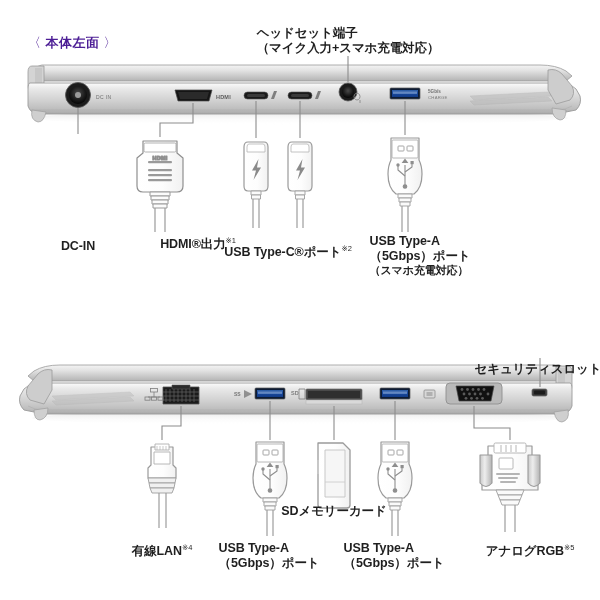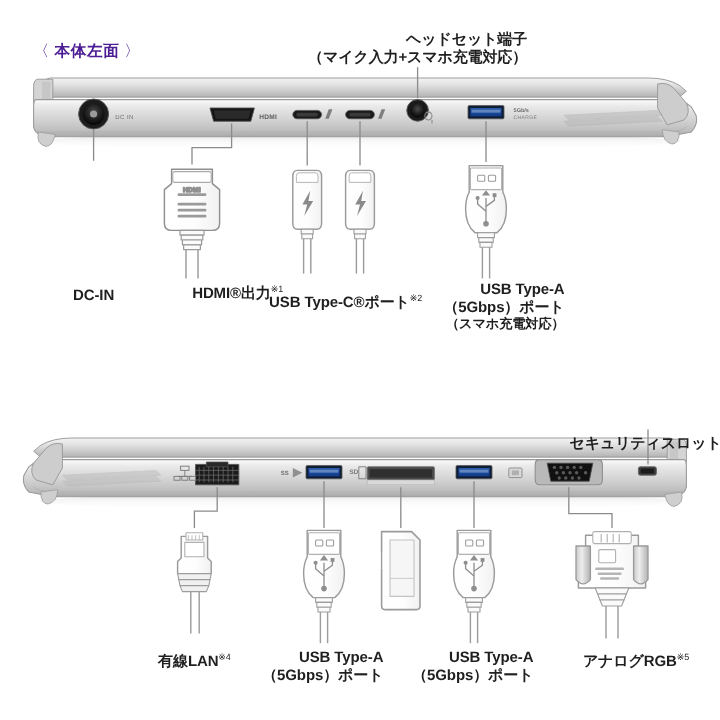--- a/index.html
+++ b/index.html
@@ -28,21 +28,21 @@
   }
   .section-title .brk { font-weight: normal; padding: 0 4px; }
 
   svg.art { position: absolute; left: 0; top: 0; overflow: visible; }
 
   .lbl {
     position: absolute;
     font-size: 12.5px;
     line-height: 14.5px;
     color: #1f1f1f;
-    text-align: right;
+    text-align: left;
     white-space: nowrap;
     font-weight: bold;
     letter-spacing: -0.1px;
   }
   .lbl .sup { font-size: 7.5px; vertical-align: super; font-weight: normal; }
   .lbl .l2 { display: block; }
   .lbl .l3 { display: block; font-size: 11px; }
   .center { transform: translateX(-50%); }
 </style>
 </head>
@@ -514,20 +514,23 @@
 
   <div class="lbl center" style="left:162px; top:241px;">
     <span>有線LAN</span><span class="sup">※4</span>
   </div>
 
   <div class="lbl center" style="left:269px; top:241px;">
     <span>USB Type-A</span>
     <span class="l2">（5Gbps）ポート</span>
   </div>
 
+  <div class="lbl center" style="left:334px; top:204px;">
+    <span>SDメモリーカード</span>
+  </div>
 
   <div class="lbl center" style="left:394px; top:241px;">
     <span>USB Type-A</span>
     <span class="l2">（5Gbps）ポート</span>
   </div>
 
   <div class="lbl center" style="left:510px; top:241px;margin-left:20px;">
     <span>アナログRGB</span><span class="sup">※5</span>
   </div>
 </div>

